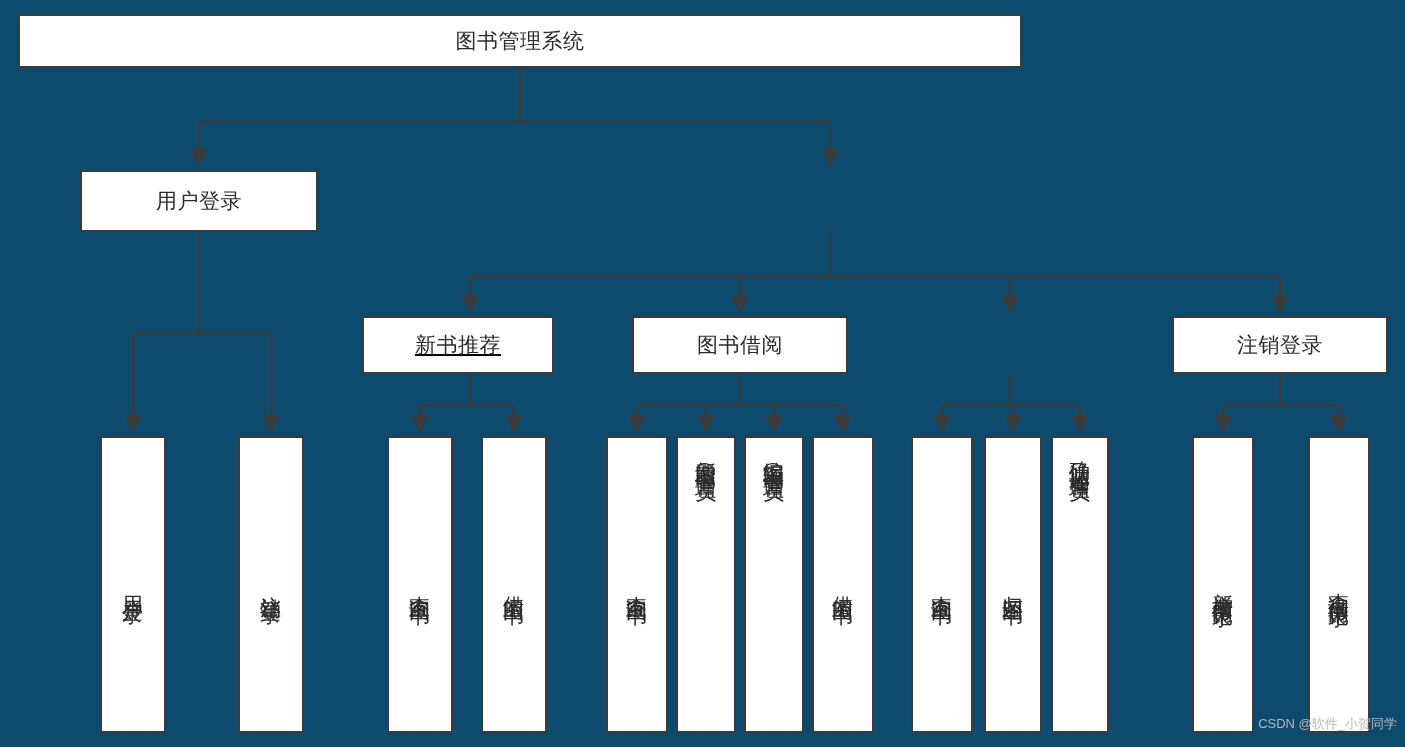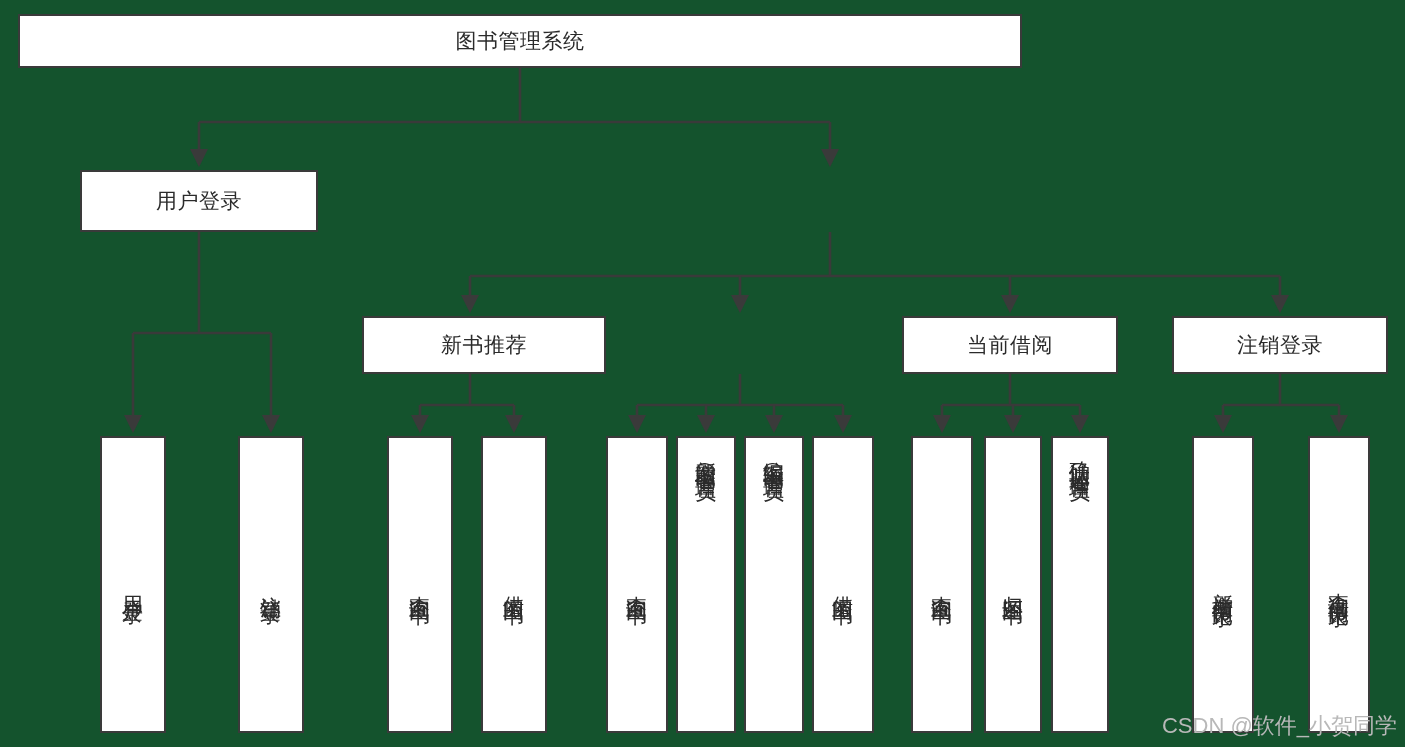--- a/index.html
+++ b/index.html
@@ -7,21 +7,21 @@
     padding: 0;
     background: #ffffff;
   }
   body {
     font-family: "Liberation Sans", "DejaVu Sans", sans-serif;
   }
   #canvas {
     position: relative;
     width: 1405px;
     height: 747px;
-    background: #14532d;
+    background: #0c4a6e;
     overflow: hidden;
   }
   svg#wires {
     position: absolute;
     left: 0;
     top: 0;
     width: 1405px;
     height: 747px;
   }
   .node {
@@ -55,22 +55,22 @@
     align-items: flex-start;
     padding-top: 6px;
   }
   .node.leaf.short {
     align-items: center;
     padding-top: 0;
   }
   #watermark {
     position: absolute;
     right: 8px;
-    bottom: 6px;
-    font-size: 22px;
+    bottom: 14px;
+    font-size: 13px;
     color: #b8b8b8;
     z-index: 5;
     white-space: nowrap;
   }
 </style>
 </head>
 <body>
 
 <div id="canvas">
 
@@ -125,25 +125,25 @@
   </svg>
 
   <div class="node" id="n-root" style="left: 18px; top: 14px; width: 1004px; height: 54px;">
     <span class="node-label">图书管理系统</span>
   </div>
 
   <div class="node" id="n-l2-0" style="left: 80px; top: 170px; width: 238px; height: 62px;">
     <span class="node-label">用户登录</span>
   </div>
 
-  <div class="node" id="n-l3-0" style="left: 362px; top: 316px; width: 244px; height: 58px;">
+  <div class="node" id="n-l3-0" style="left: 362px; top: 316px; width: 192px; height: 58px; text-decoration: underline;">
     <span class="node-label">新书推荐</span>
   </div>
-  <div class="node" id="n-l3-2" style="left: 902px; top: 316px; width: 216px; height: 58px;">
-    <span class="node-label">当前借阅</span>
+  <div class="node" id="n-l3-1" style="left: 632px; top: 316px; width: 216px; height: 58px;">
+    <span class="node-label">图书借阅</span>
   </div>
   <div class="node" id="n-l3-3" style="left: 1172px; top: 316px; width: 216px; height: 58px;">
     <span class="node-label">注销登录</span>
   </div>
 
   <div class="node leaf short" id="n-lf-0" style="left: 100px; top: 436px; width: 66px; height: 297px;">
     <span class="node-label">用户登录</span>
   </div>
   <div class="node leaf short" id="n-lf-1" style="left: 238px; top: 436px; width: 66px; height: 297px;">
     <span class="node-label">注销登录</span>

